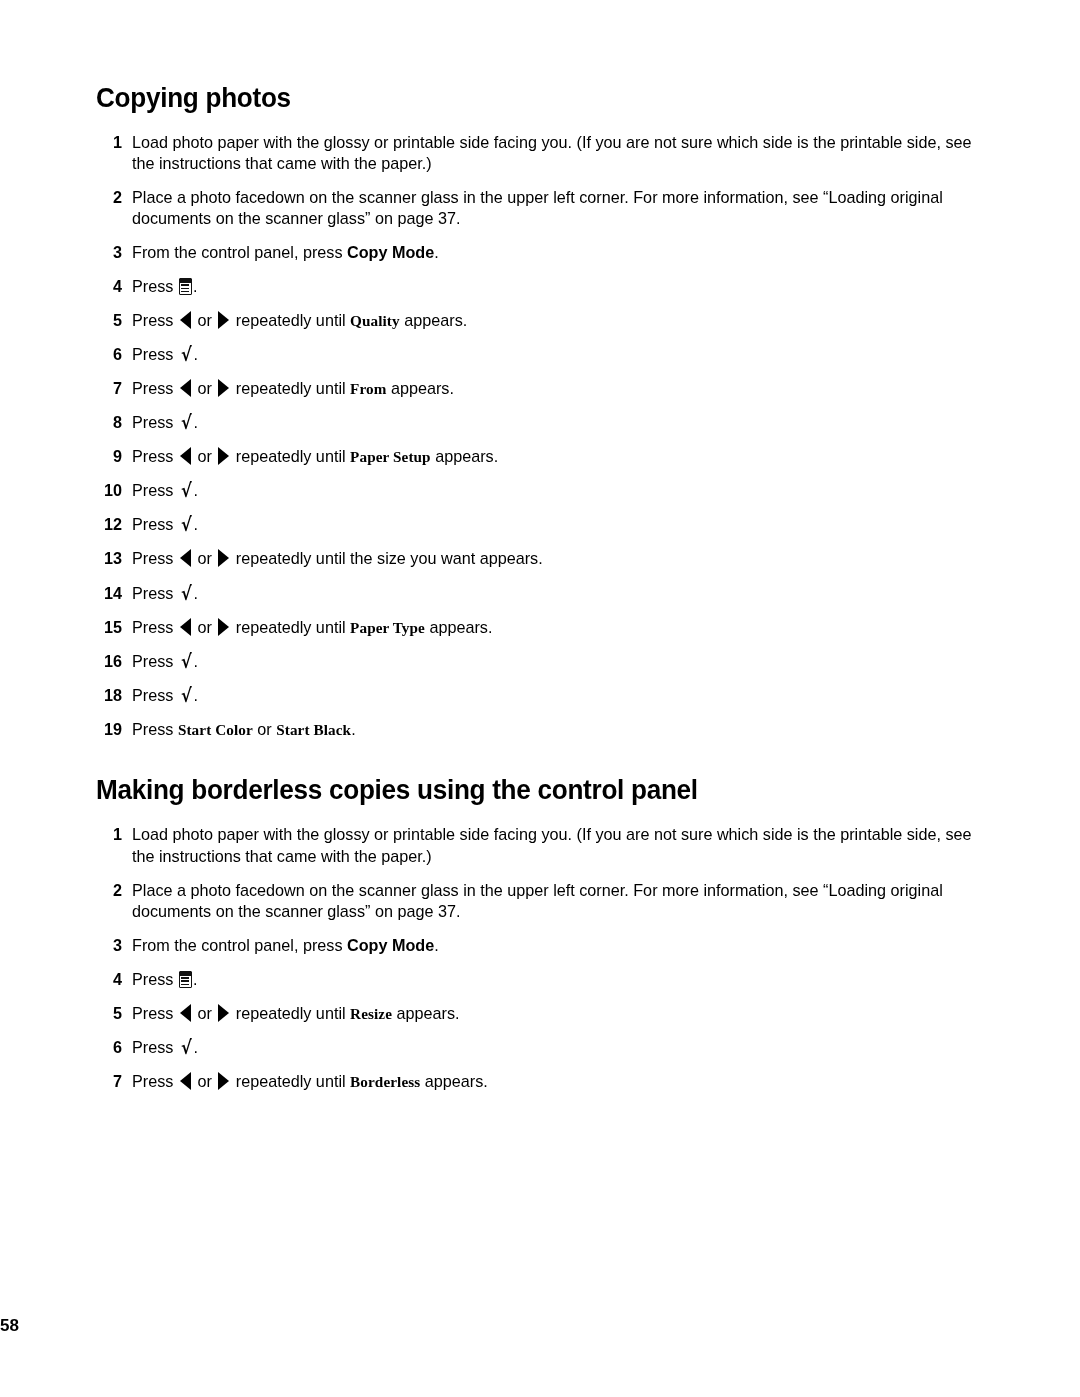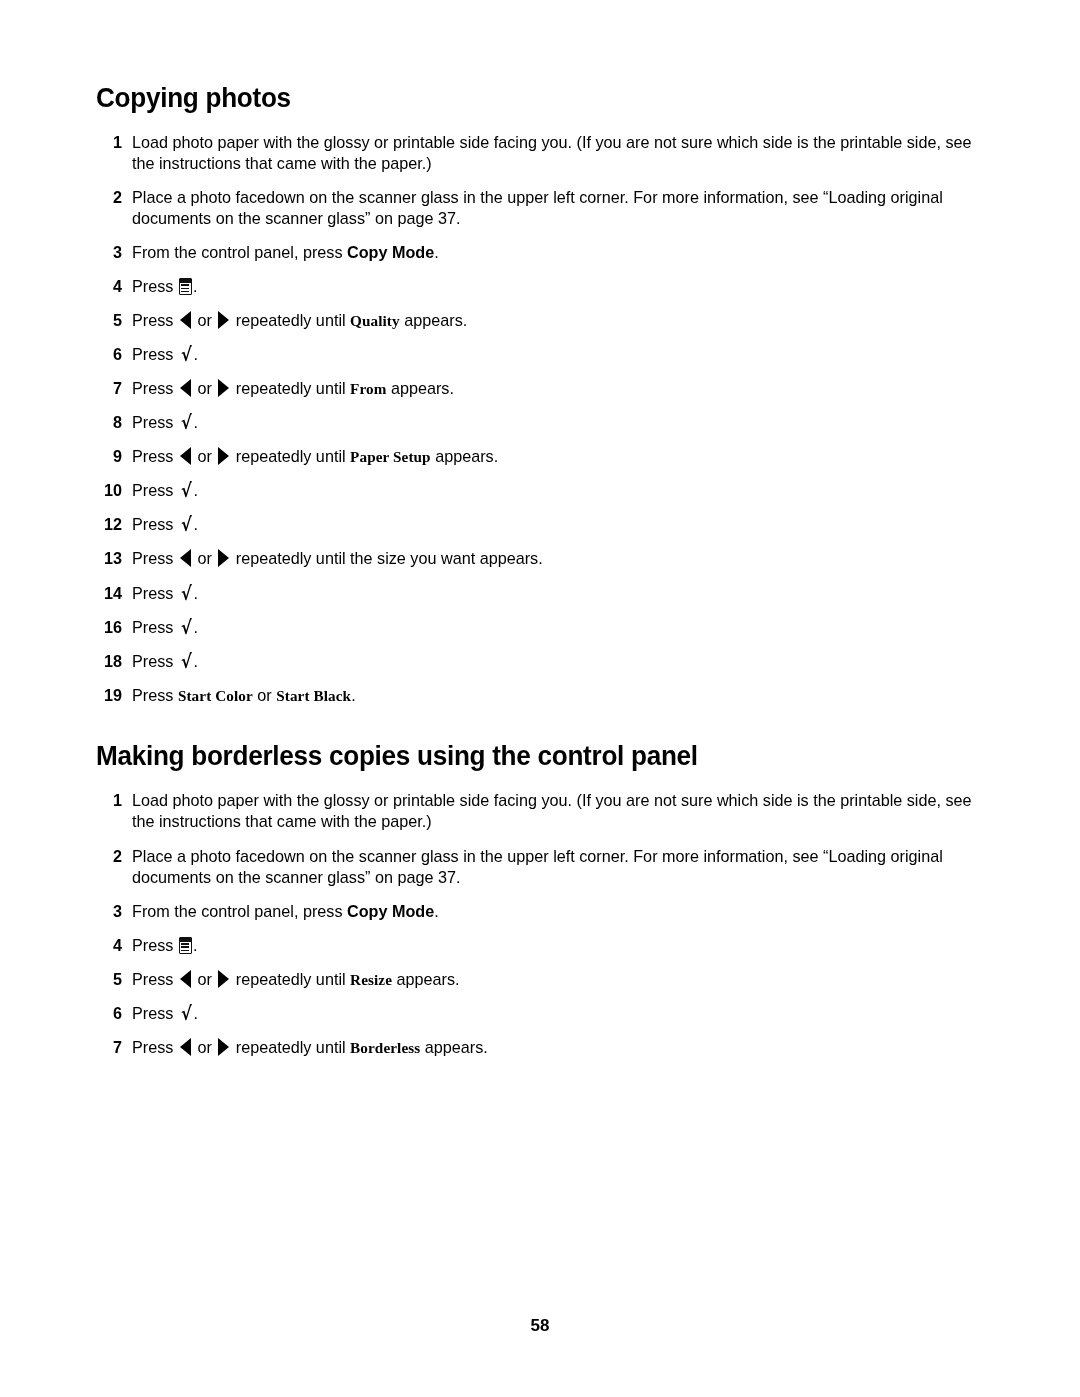--- a/index.html
+++ b/index.html
@@ -155,21 +155,21 @@
     margin: 0 1px 0 2px;
     transform: scaleX(0.85);
   }
 
   
   .page-number {
     position: absolute;
     left: 0;
     right: 0;
     top: 1316px;
-    text-align: center;
+    text-align: left;
     font-weight: bold;
     font-size: 17px;
     color: #000;
   }
 </style>
 </head>
 <body>
 
 <div class="page">
   <div class="content" id="content-root">
@@ -225,20 +225,24 @@
         </li>
         <li>
           <span class="num">13</span>
           <span class="body"><span>Press </span><span class="icon icon-left-arrow"></span><span> or </span><span class="icon icon-right-arrow"></span> <span>repeatedly until the size you want appears.</span></span>
         </li>
         <li>
           <span class="num">14</span>
           <span class="body"><span>Press </span><span class="icon icon-check">√</span><span>.</span></span>
         </li>
         <li>
+          <span class="num">15</span>
+          <span class="body"><span>Press </span><span class="icon icon-left-arrow"></span><span> or </span><span class="icon icon-right-arrow"></span> <span>repeatedly until </span><span class="lcd">Paper Type</span><span> appears.</span></span>
+        </li>
+        <li>
           <span class="num">16</span>
           <span class="body"><span>Press </span><span class="icon icon-check">√</span><span>.</span></span>
         </li>
         <li>
           <span class="num">18</span>
           <span class="body"><span>Press </span><span class="icon icon-check">√</span><span>.</span></span>
         </li>
         <li>
           <span class="num">19</span>
           <span class="body"><span>Press </span><span class="lcd">Start Color</span><span> or </span><span class="lcd">Start Black</span><span>.</span></span>

